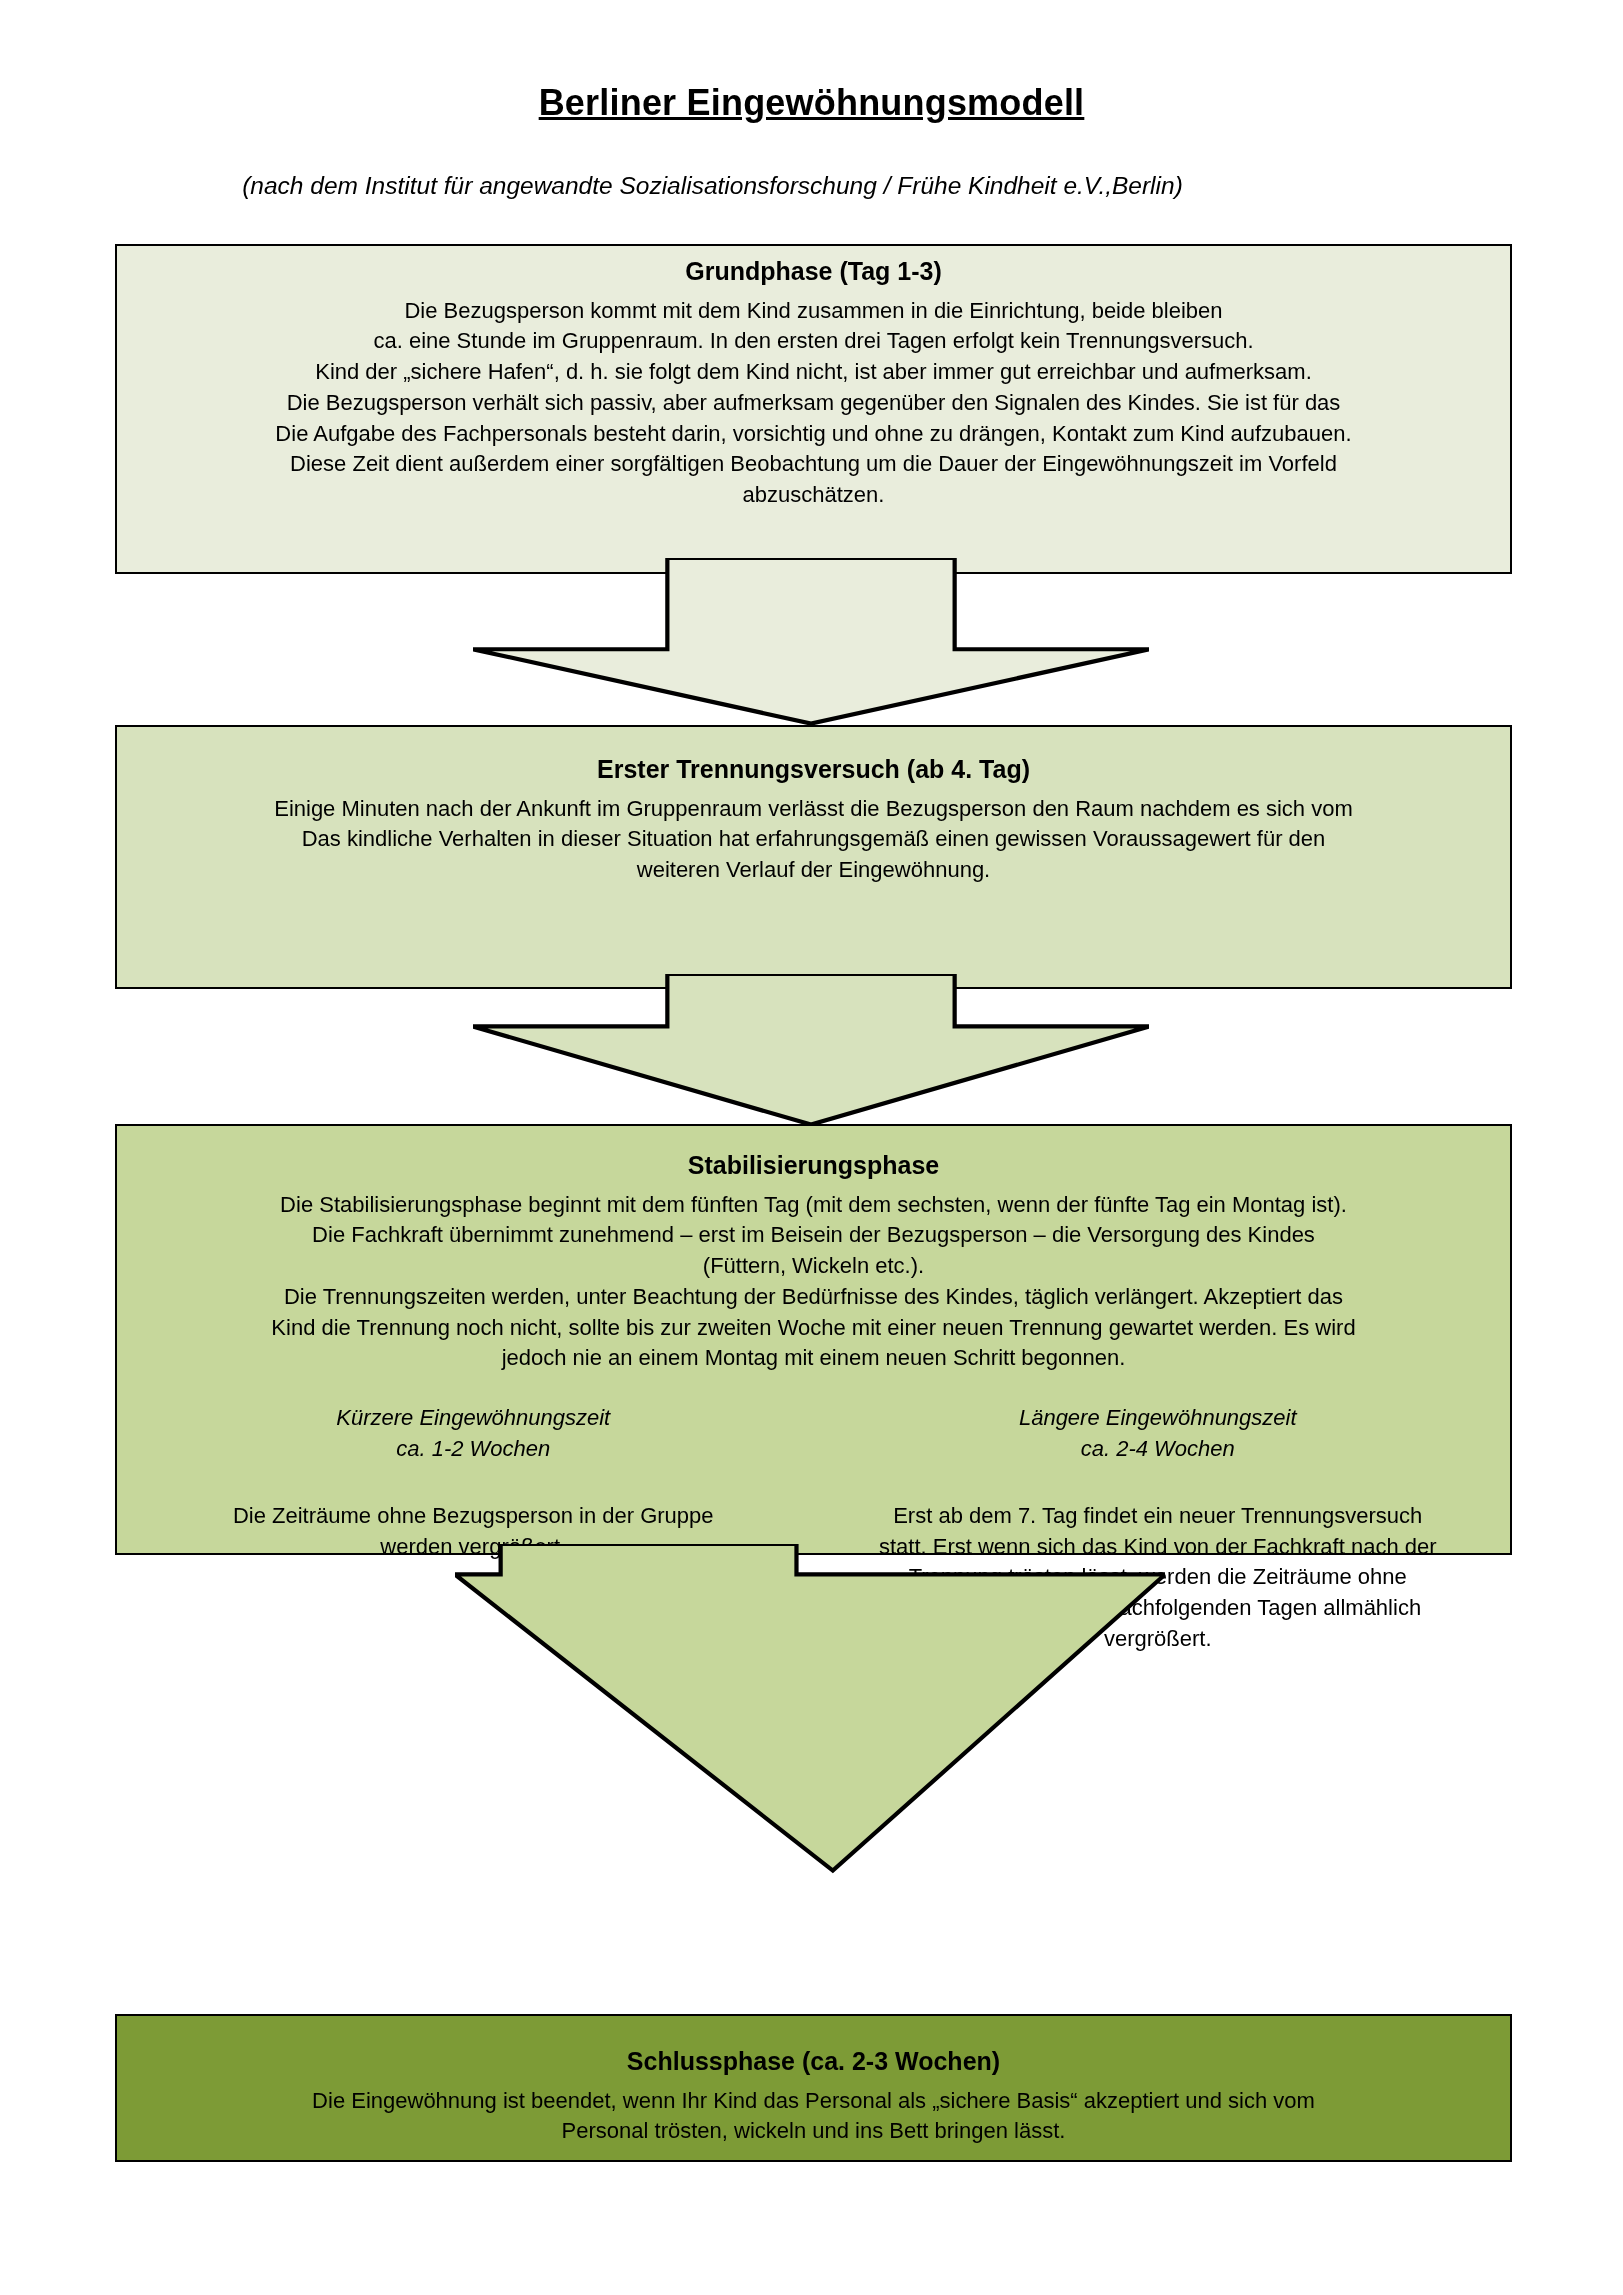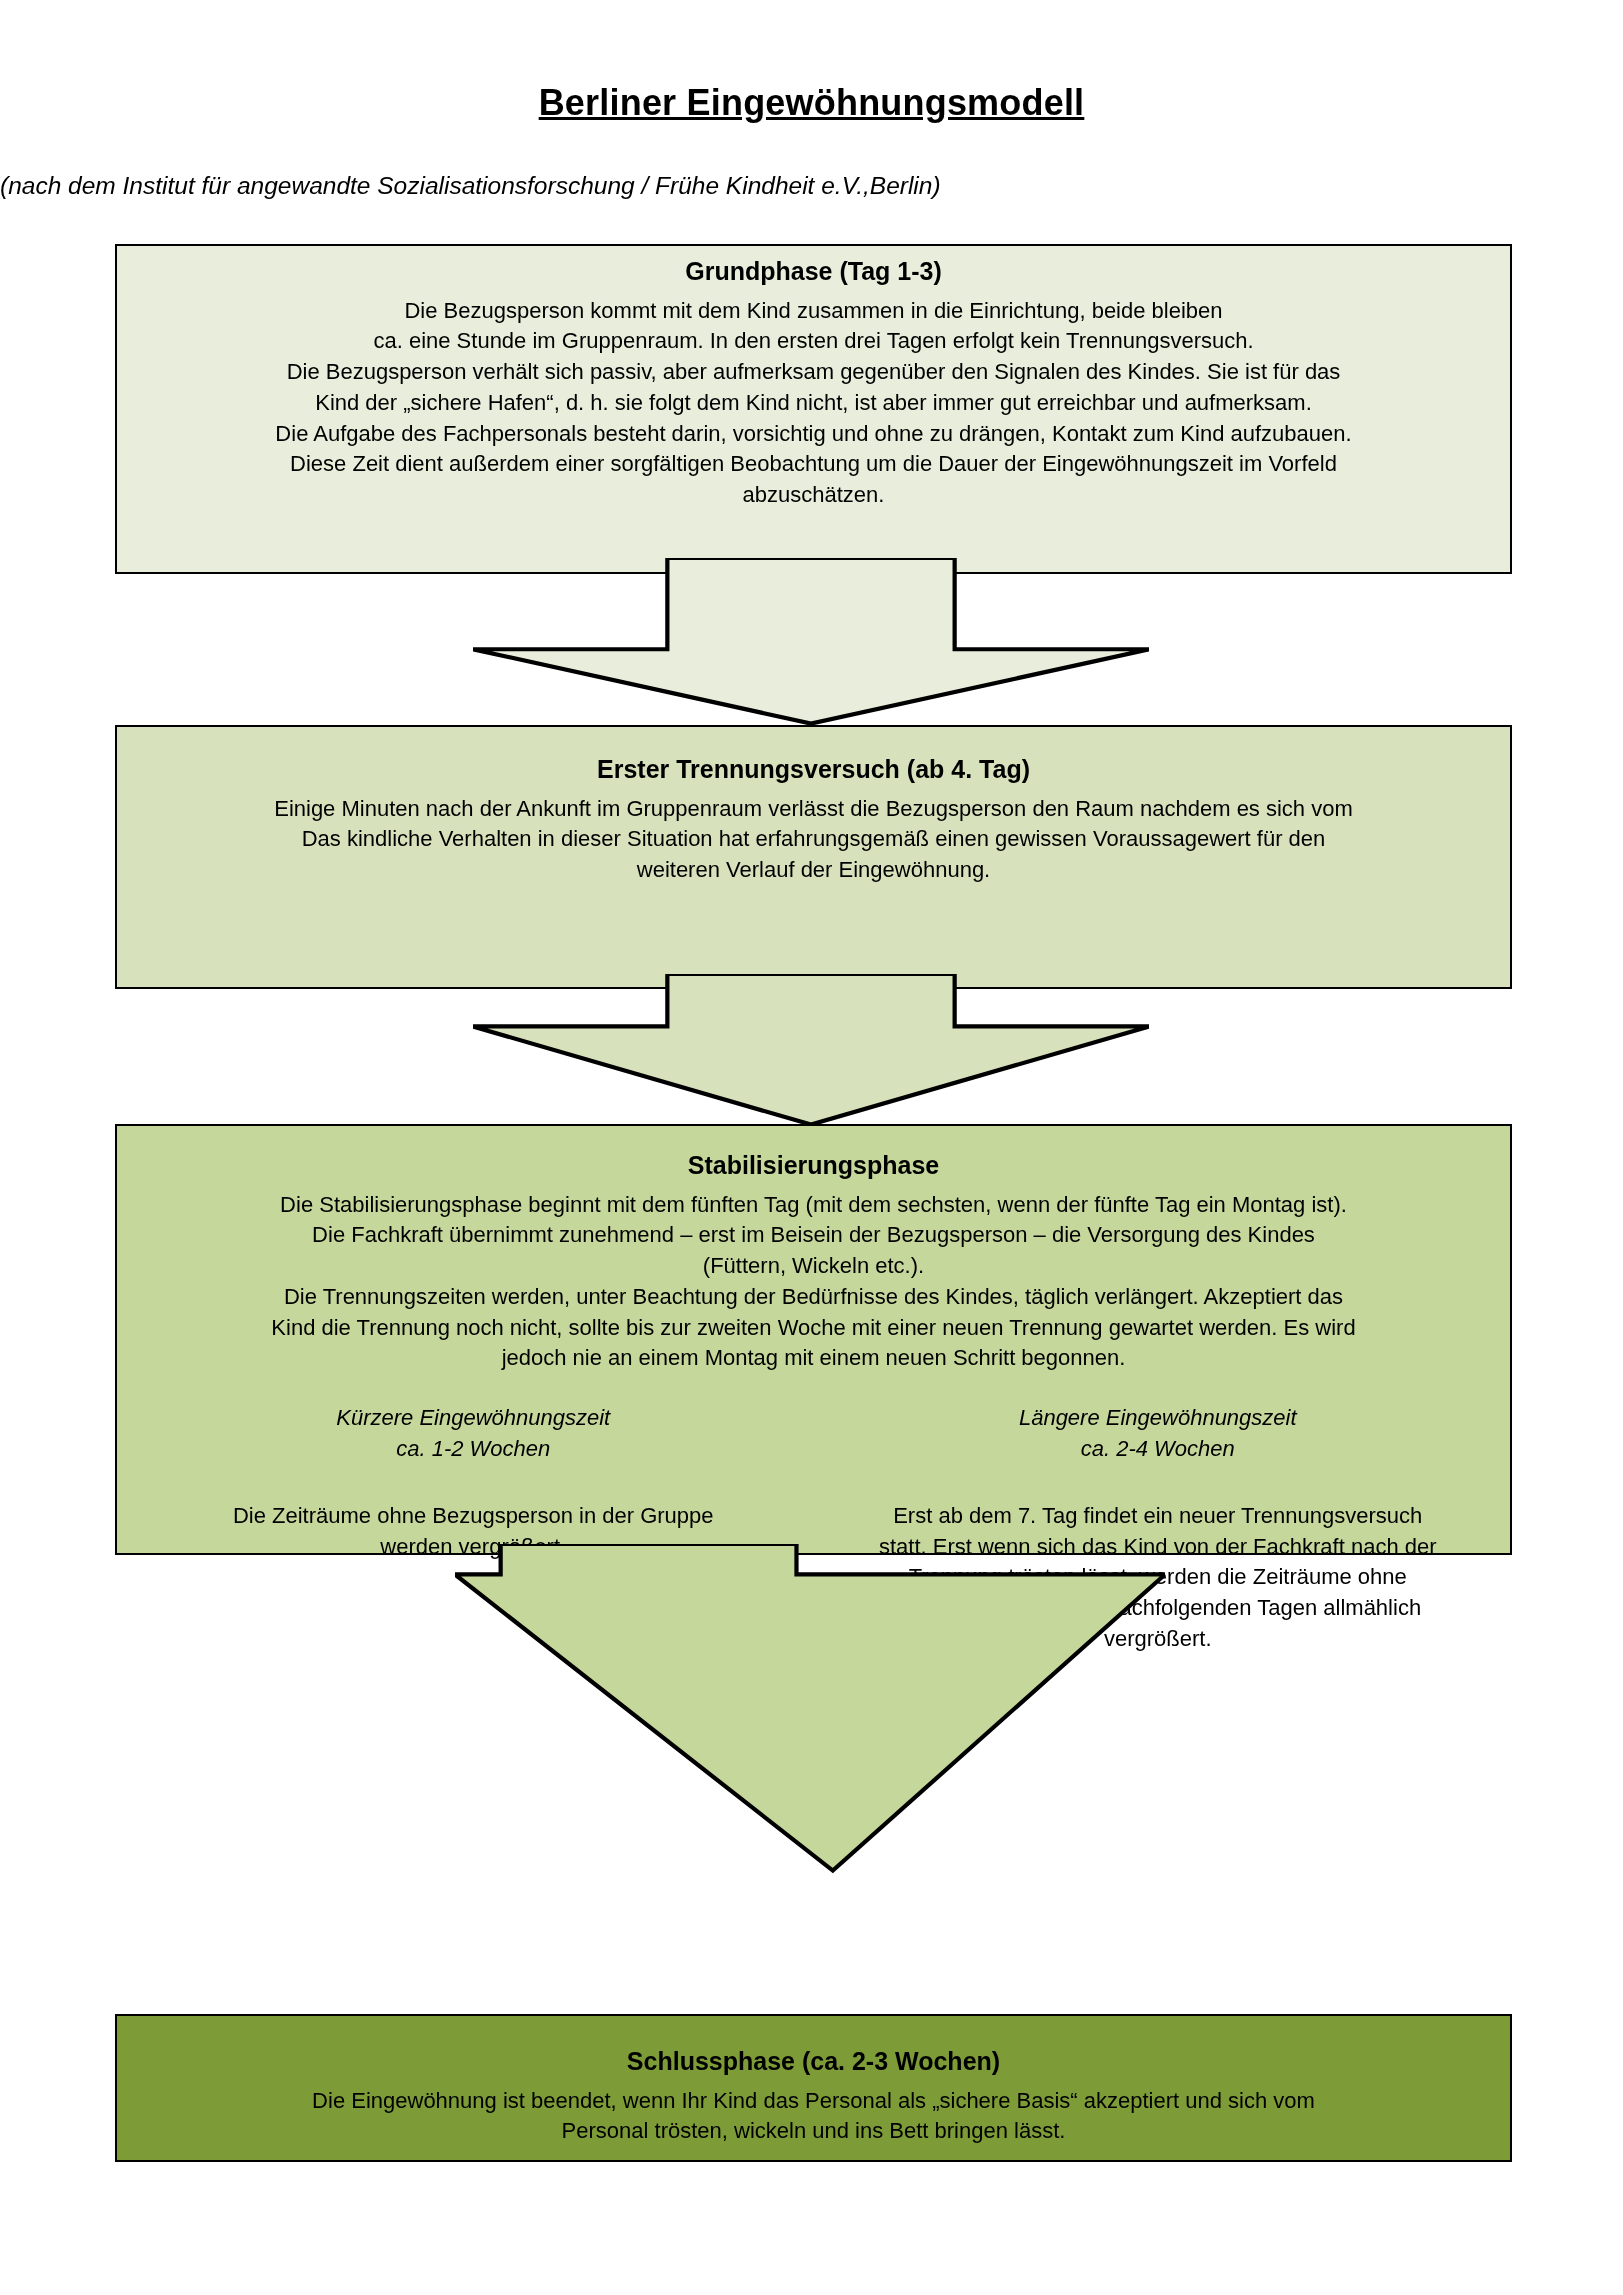--- a/index.html
+++ b/index.html
@@ -35,20 +35,21 @@
     font-weight: bold;
     text-decoration: underline;
     letter-spacing: 0.2px;
     line-height: 1.1;
   }
   .doc-subtitle {
     position: absolute;
     top: 173px;
     left: 0;
     width: 1425px;
+    text-align: center;
     font-size: 24.5px;
     font-style: italic;
     line-height: 1.1;
   }
 
   
   .phase-box {
     position: absolute;
     box-sizing: border-box;
     border: 2.5px solid #000000;
@@ -143,22 +144,22 @@
 
   <div class="doc-title">Berliner Eingewöhnungsmodell</div>
 
   <div class="doc-subtitle">(nach dem Institut für angewandte Sozialisationsforschung / Frühe Kindheit e.V.,Berlin)</div>
 
   <div class="phase-box" id="box-grundphase">
     <div class="phase-heading">Grundphase (Tag 1-3)</div>
     <div class="phase-body">
       <p>Die Bezugsperson kommt mit dem Kind zusammen in die Einrichtung, beide bleiben</p>
       <p>ca. eine Stunde im Gruppenraum. In den ersten drei Tagen erfolgt kein Trennungsversuch.</p>
+      <p>Kind der „sichere Hafen“, d. h. sie folgt dem Kind nicht, ist aber immer gut erreichbar und aufmerksam.</p>
       <p>Die Bezugsperson verhält sich passiv, aber aufmerksam gegenüber den Signalen des Kindes. Sie ist für das</p>
-      <p>Kind der „sichere Hafen“, d. h. sie folgt dem Kind nicht, ist aber immer gut erreichbar und aufmerksam.</p>
       <p>Die Aufgabe des Fachpersonals besteht darin, vorsichtig und ohne zu drängen, Kontakt zum Kind aufzubauen.</p>
       <p>Diese Zeit dient außerdem einer sorgfältigen Beobachtung um die Dauer der Eingewöhnungszeit im Vorfeld</p>
       <p>abzuschätzen.</p>
     </div>
   </div>
 
   <div class="arrow" id="arrow-1">
     <svg viewBox="0 0 800 200" width="676" height="169" preserveAspectRatio="none">
       <polygon points="230,0 570,0 570,108 800,108 400,196 0,108 230,108" fill="#E9EDDC" stroke="#000000" stroke-width="5" stroke-linejoin="miter"></polygon>
     </svg>

